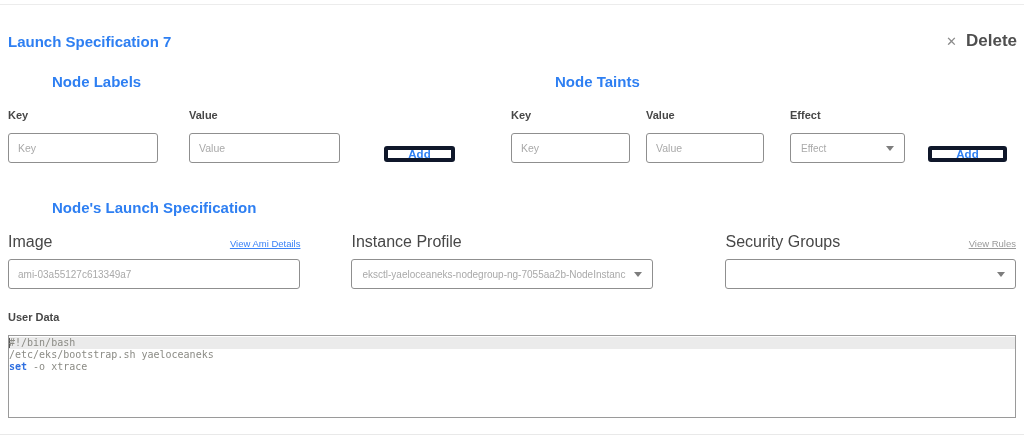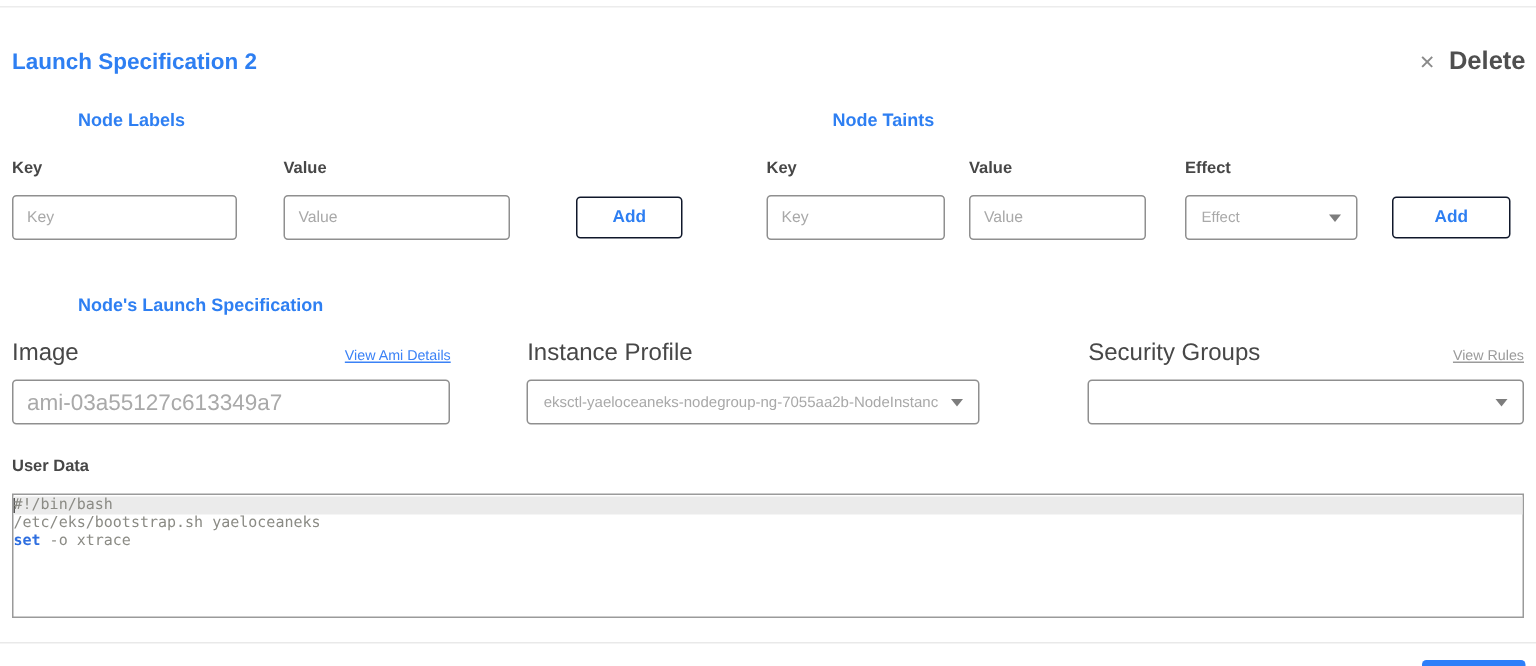--- a/index.html
+++ b/index.html
@@ -13,42 +13,42 @@
   .hairline { margin-top: 4px; height: 1px; background: #ececec; }
 
   
   .header { display: flex; justify-content: space-between; align-items: center; margin: 26px 7px 0 8px; }
   .page-title { font-size: 15px; font-weight: 700; color: var(--accent, #2e7ff2); }
   .delete-btn { display: flex; align-items: center; gap: 9px; cursor: pointer; }
   .delete-btn .x { color: #8a8a8a; font-size: 13px; line-height: 13px; }
   .delete-btn .lbl { color: #4f4f4f; font-size: 17px; font-weight: 600; }
 
   
-  .section-title { font-size: 12px; font-weight: 700; color: var(--accent, #2e7ff2); padding-left: 44px; }
+  .section-title { font-size: 15px; font-weight: 700; color: var(--accent, #2e7ff2); padding-left: 44px; }
 
   
   .top-sections { display: flex; margin: 22px 8px 0 8px; }
   .col-left  { width: 447px; }
   .col-right { width: 496px; margin-left: 56px; }
   .fields-row { display: flex; margin-top: 19px; }
   .field label { display: block; font-size: 11px; font-weight: 600; color: #474747; margin-bottom: 12px; }
   .txt-input {
     width: 100%; height: 30px; border: 1px solid var(--input-border, #8f8f8f);
     border-radius: 3px; padding: 0 9px; font-size: 10.5px;
     font-family: inherit; color: #6e6e6e; background: #fff; outline: none;
   }
   .txt-input::placeholder { color: var(--placeholder-text, #ababab); }
   .f-key-l { width: 150px; }
   .f-val-l { width: 151px; margin-left: 31px; }
   .f-key-r { width: 119px; }
   .f-val-r { width: 118px; margin-left: 16px; }
   .f-effect { width: 115px; margin-left: 26px; }
   .add-btn {
-    margin-left: auto; align-self: flex-end; height: 28px; margin-bottom: 1px;
-    background: #fff; border: 1px solid #0f172a; border-radius: 3px;
+    margin-left: auto; align-self: flex-end; height: 16px; margin-bottom: 1px;
+    background: #fff; border: 4px solid #0f172a; border-radius: 3px;
     color: var(--accent, #2e7ff2); font-size: 11.5px; font-weight: 700;
     font-family: inherit; cursor: pointer; display: flex; align-items: center; justify-content: center;
   }
   .add-l { width: 71px; } .add-r { width: 79px; }
 
   
   .select {
     height: 30px; border: 1px solid var(--input-border, #8f8f8f); border-radius: 3px;
     background: #fff; display: flex; align-items: center; padding: 0 10px;
     cursor: pointer;
@@ -60,21 +60,21 @@
   .launch-spec { margin: 36px 8px 0 8px; }
   .ls-row { display: flex; margin-top: 17px; }
   .ls-g1 { width: 302px; }
   .ls-g2 { width: 302px; margin-left: 51px; }
   .ls-g3 { width: 300px; margin-left: 72px; }
   .label-row { display: flex; justify-content: space-between; align-items: baseline; margin-bottom: 8px; }
   .label-row label { margin-bottom: 0; }
   .link { font-size: 9.5px; text-decoration: underline; cursor: pointer; }
   .link-blue { color: var(--link-blue, #3b82f6); }
   .link-gray { color: #9b9b9b; }
-  .ls-row .txt-input { color: var(--placeholder-text, #a3a3a3); font-size: 15px; }
+  .ls-row .txt-input { color: var(--placeholder-text, #a3a3a3); font-size: 10px; }
 
   
   .user-data { margin: 22px 8px 0 8px; }
   .code-editor {
     margin-top: 12px; height: 83px; border: 1px solid #9a9a9a;
     font-family: "DejaVu Sans Mono", "Liberation Mono", monospace;
     font-size: 10px; line-height: 12px; color: var(--code-text, #8b8b85);
     padding-top: 1px; background: #fff;
   }
   .code-line { padding: 0 0; white-space: pre; }
@@ -91,21 +91,21 @@
     border: none; border-radius: 3px; color: #ffffff; font-size: 11.5px;
     font-family: inherit; cursor: pointer;
   }
 </style>
 </head>
 <body>
 
 <div class="hairline"></div>
 
 <div class="header">
-  <div class="page-title">Launch Specification 2</div>
+  <div class="page-title">Launch Specification 7</div>
   <div class="delete-btn">
     <span class="x">✕</span>
     <span class="lbl">Delete</span>
   </div>
 </div>
 
 <div class="top-sections">
   <div class="col-left">
     <div class="section-title">Node Labels</div>
     <div class="fields-row">

